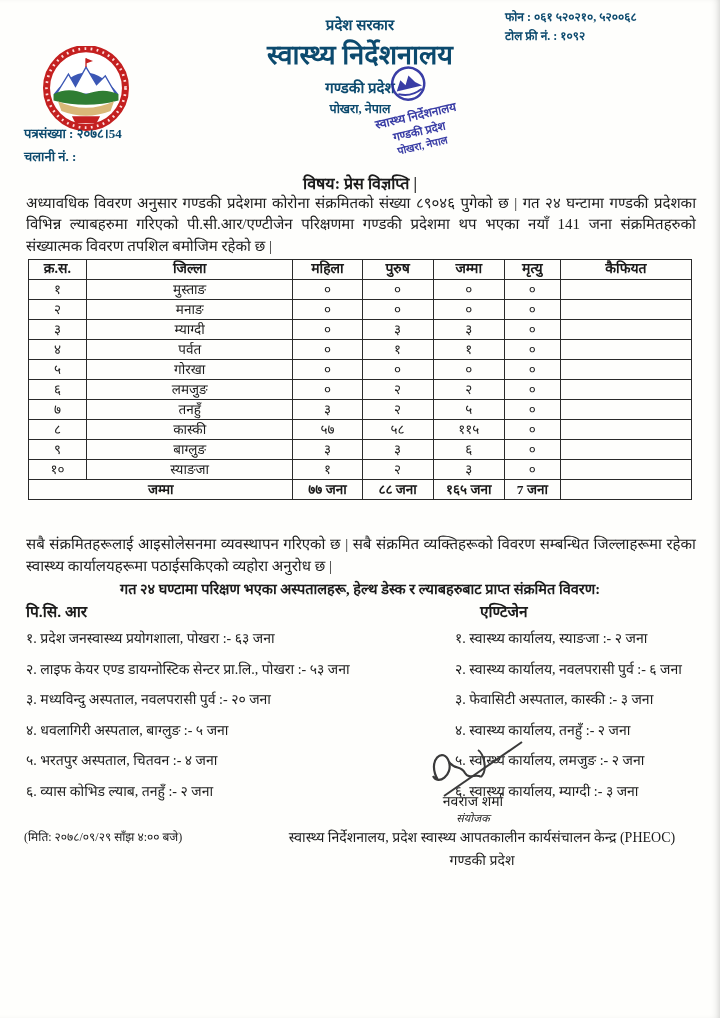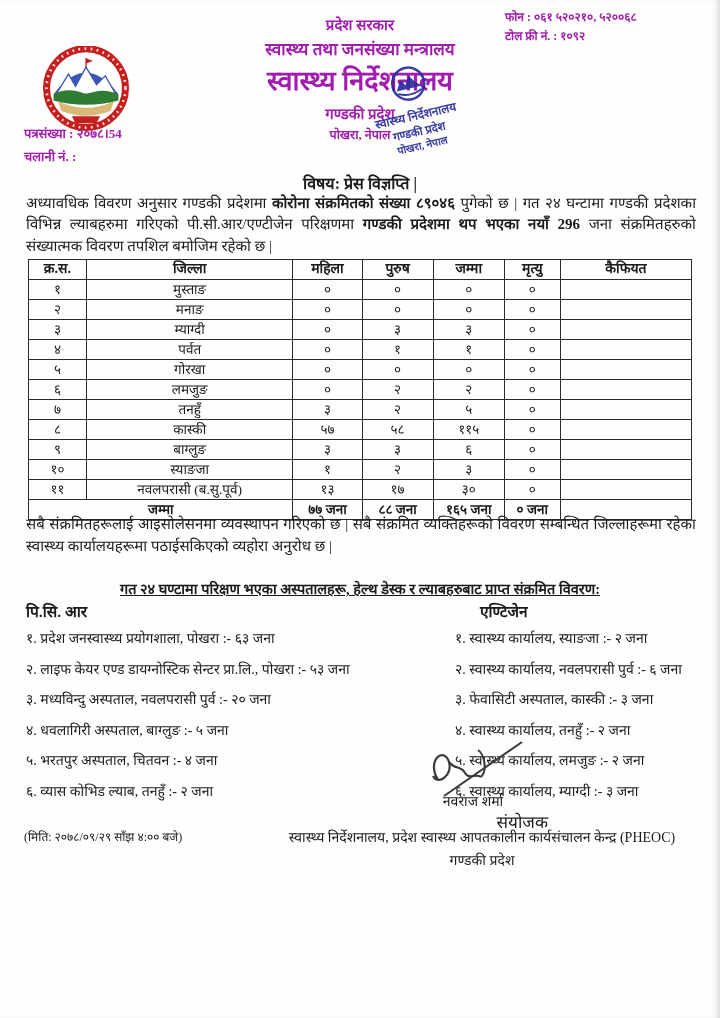--- a/index.html
+++ b/index.html
@@ -5,22 +5,22 @@
   * { box-sizing: border-box; margin: 0; padding: 0; }
   html,body { background:#888; }
   body { font-family: "Liberation Serif", "DejaVu Serif", serif; }
   .page {
     position: relative; width: 720px; height: 1018px;
     background: #fefefc; margin: 0 auto; overflow: hidden;
     color: #1b1b1b;
     box-shadow: inset -6px 0 8px -6px rgba(0,0,0,.25);
   }
   .abs { position: absolute; }
-  .red { color: #a21caf; }
-  .bold { font-weight: bold; }
+  .red { color: #0c4a6e; }
+  .bold { font-weight: normal; }
 
   .phone-block { left: 505px; top: 8px; font-size: 12px; font-weight: bold; line-height: 1.6; }
   .emblem { left: 42px; top: 46px; }
   .refno { left: 24px; top: 124px; font-size: 13px; font-weight: bold; }
   .dispatch { left: 24px; top: 147px; font-size: 13px; font-weight: bold; }
 
   .head-block { left: 110px; right: 110px; top: 14px; text-align: center; }
   .gov1 { font-size: 15px; font-weight: bold; }
   .gov2 { font-size: 17px; font-weight: bold; margin-top: 3px; }
   .gov3 { font-size: 27px; font-weight: bold; margin-top: 1px; }
@@ -47,34 +47,34 @@
   }
   table.data th, table.data td {
     border: 1px solid #2a2a2a; text-align: center;
     height: 20px; padding: 0 3px; line-height: 1.15;
   }
   table.data th { font-weight: bold; font-size: 14px; }
   table.data tfoot td { font-weight: bold; }
   .w-sn { width: 57px; } .w-dist { width: 203px; } .w-f { width: 68px; }
   .w-m { width: 70px; } .w-t { width: 70px; } .w-d { width: 55px; } .w-r { width: 129px; }
 
-  .note { left: 26px; top: 514px; width: 670px; font-size: 15px; line-height: 1.45; text-align: justify; }
-  .detail-head { left: 0; right: 0; top: 578px; text-align: center; font-size: 14.5px; font-weight: bold; text-decoration: underline; }
+  .note { left: 26px; top: 534px; width: 670px; font-size: 15px; line-height: 1.45; text-align: justify; }
+  .detail-head { left: 0; right: 0; top: 578px; text-align: center; font-size: 14.5px; font-weight: bold; }
 
   .col-title { font-size: 15.5px; font-weight: bold; }
   .pcr-title { left: 26px; top: 600px; }
   .antigen-title { left: 480px; top: 600px; }
   ul.fac { list-style: none; font-size: 14px; }
   .pcr-list { left: 26px; top: 628px; width: 400px; }
   .antigen-list { left: 455px; top: 628px; width: 260px; }
   ul.fac li { margin-bottom: 11.5px; }
 
   .sig-scribble { left: 418px; top: 740px; z-index: 2; }
   .sig-name { left: 398px; top: 791px; width: 150px; text-align: center; font-size: 14px; }
-  .sig-role { left: 398px; top: 810px; width: 150px; text-align: right; font-size: 17px; }
+  .sig-role { left: 398px; top: 810px; width: 150px; text-align: center; font-size: 11px; font-style: italic; }
 
   .date-line { left: 24px; top: 828px; font-size: 12px; }
   .org-line1 { left: 252px; top: 827px; width: 460px; text-align: center; font-size: 14px; }
   .org-line2 { left: 252px; top: 850px; width: 460px; text-align: center; font-size: 14px; }
 </style>
 </head>
 <body>
 
 <div class="page">
 
@@ -95,40 +95,39 @@
       <line x1="50" y1="24" x2="50" y2="14" stroke="#c42020" stroke-width="1.5"></line>
       <path d="M50,14 L58,17 L50,20 Z" fill="#c42020"></path>
     </svg>
   </div>
 
   <div class="abs refno red">पत्रसंख्या  : २०७८।54</div>
   <div class="abs dispatch red">चलानी नं. :</div>
 
   <div class="abs head-block">
     <div class="gov1 red">प्रदेश सरकार</div>
-    <div class="gov2 red">स्वास्थ्य तथा जनसंख्या मन्त्रालय</div>
     <div class="gov3 red">स्वास्थ्य निर्देशनालय</div>
     <div class="gov4 red">गण्डकी प्रदेश</div>
     <div class="gov5 red">पोखरा, नेपाल</div>
   </div>
 
   <div class="abs stamp">
     <svg width="40" height="38" viewBox="0 0 40 38">
       <circle cx="20" cy="19" r="16" fill="none" stroke="#2b2f9f" stroke-width="2.5"></circle>
       <path d="M7,24 L13,14 L17,20 L22,11 L27,19 L33,24 Z" fill="#2b2f9f"></path>
       <path d="M8,27 Q20,33 32,27" fill="none" stroke="#2b2f9f" stroke-width="2"></path>
     </svg>
     <div class="s1">स्वास्थ्य निर्देशनालय</div>
     <div class="s2">गण्डकी प्रदेश</div>
     <div class="s3">पोखरा, नेपाल</div>
   </div>
 
   <div class="abs subject">विषय: प्रेस विज्ञप्ति  |</div>
 
-  <div class="abs intro"><span>अध्यावधिक विवरण अनुसार गण्डकी प्रदेशमा </span><span class="bold">कोरोना संक्रमितको संख्या ८९०४६</span><span> पुगेको छ | गत २४ घन्टामा गण्डकी प्रदेशका विभिन्न ल्याबहरुमा गरिएको पी.सी.आर/एण्टीजेन परिक्षणमा </span><span class="bold">गण्डकी  प्रदेशमा थप भएका नयाँ 296</span><span> जना संक्रमितहरुको संख्यात्मक विवरण तपशिल बमोजिम रहेको छ |</span></div>
+  <div class="abs intro"><span>अध्यावधिक विवरण अनुसार गण्डकी प्रदेशमा </span><span class="bold">कोरोना संक्रमितको संख्या ८९०४६</span><span> पुगेको छ | गत २४ घन्टामा गण्डकी प्रदेशका विभिन्न ल्याबहरुमा गरिएको पी.सी.आर/एण्टीजेन परिक्षणमा </span><span class="bold">गण्डकी  प्रदेशमा थप भएका नयाँ 141</span><span> जना संक्रमितहरुको संख्यात्मक विवरण तपशिल बमोजिम रहेको छ |</span></div>
 
   <table class="data">
     <thead>
       <tr>
         <th class="w-sn">क्र.स.</th>
         <th class="w-dist">जिल्ला</th>
         <th class="w-f">महिला</th>
         <th class="w-m">पुरुष</th>
         <th class="w-t">जम्मा</th>
         <th class="w-d">मृत्यु</th>
@@ -219,37 +218,28 @@
         </tr>
         <tr>
           <td>१०</td>
           <td>स्याङजा</td>
           <td>१</td>
           <td>२</td>
           <td>३</td>
           <td>०</td>
           <td></td>
         </tr>
-        <tr>
-          <td>११</td>
-          <td>नवलपरासी (ब.सु.पूर्व)</td>
-          <td>१३</td>
-          <td>१७</td>
-          <td>३०</td>
-          <td>०</td>
-          <td></td>
-        </tr>
       </tbody>
     <tfoot>
       <tr>
         <td colspan="2">जम्मा</td>
         <td>७७ जना</td>
         <td>८८ जना</td>
         <td>१६५ जना</td>
-        <td>० जना</td>
+        <td>7 जना</td>
         <td></td>
       </tr>
     </tfoot>
   </table>
 
   <div class="abs note">सबै संक्रमितहरूलाई  आइसोलेसनमा व्यवस्थापन गरिएको छ | सबै संक्रमित व्यक्तिहरूको विवरण सम्बन्धित जिल्लाहरूमा रहेका स्वास्थ्य कार्यालयहरूमा पठाईसकिएको व्यहोरा अनुरोध छ |</div>
 
   <div class="abs detail-head">गत २४ घण्टामा परिक्षण भएका अस्पतालहरू, हेल्थ डेस्क र ल्याबहरुबाट प्राप्त संक्रमित विवरण:</div>
 
   <div class="abs col-title pcr-title">पि.सि. आर</div>

